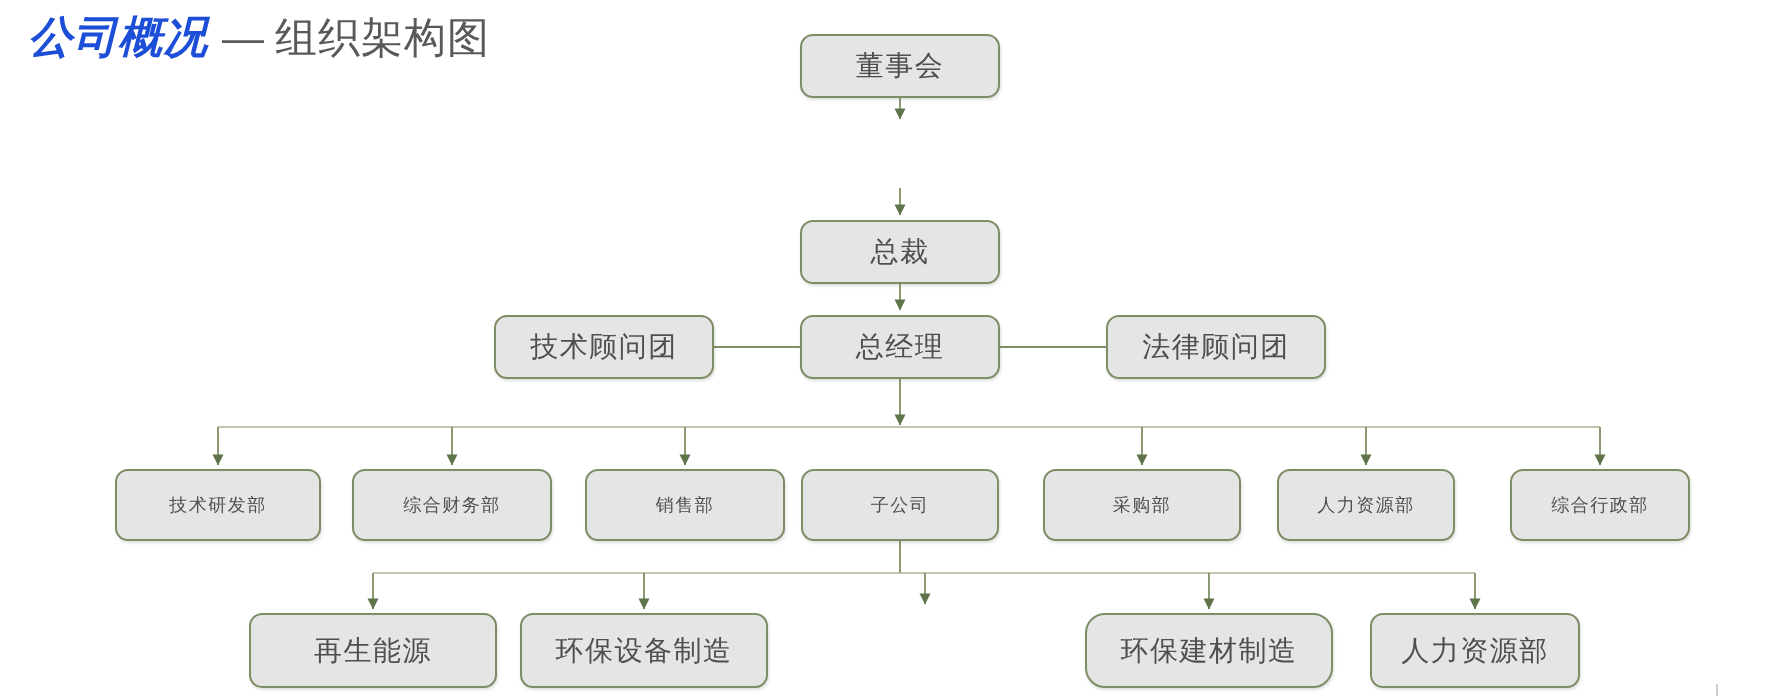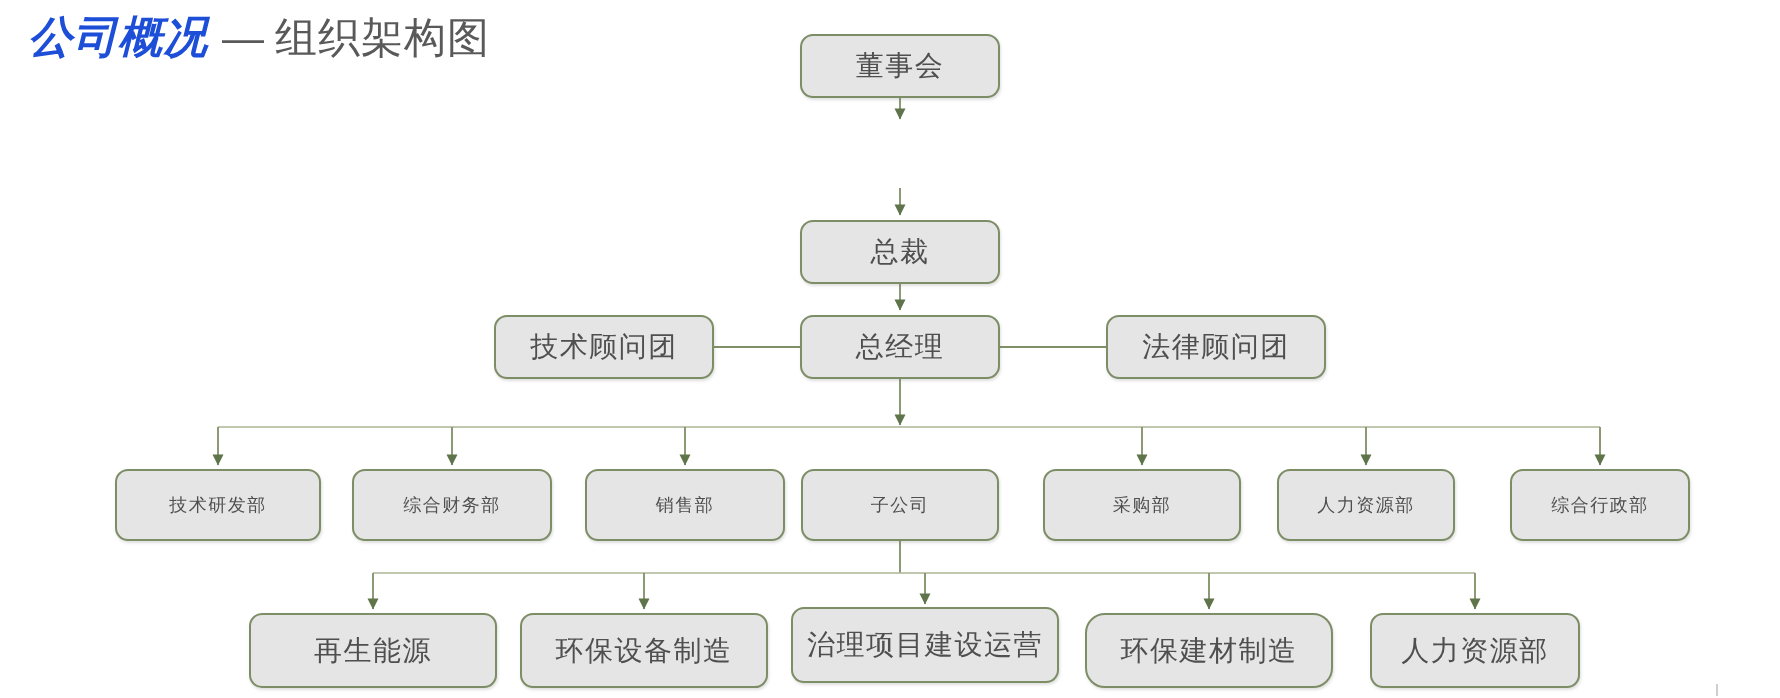--- a/index.html
+++ b/index.html
@@ -130,19 +130,18 @@
   <div class="node small-font" style="left:115px;  top:469px; width:206px; height:72px;">技术研发部</div>
   <div class="node small-font" style="left:352px;  top:469px; width:200px; height:72px;">综合财务部</div>
   <div class="node small-font" style="left:585px;  top:469px; width:200px; height:72px;">销售部</div>
   <div class="node small-font" style="left:801px;  top:469px; width:198px; height:72px;">子公司</div>
   <div class="node small-font" style="left:1043px; top:469px; width:198px; height:72px;">采购部</div>
   <div class="node small-font" style="left:1277px; top:469px; width:178px; height:72px;">人力资源部</div>
   <div class="node small-font" style="left:1510px; top:469px; width:180px; height:72px;">综合行政部</div>
 
   <div class="node" style="left:249px;  top:613px; width:248px; height:75px;">再生能源</div>
   <div class="node" style="left:520px;  top:613px; width:248px; height:75px;">环保设备制造</div>
-  <div class="node" style="left:791px;  top:607px; width:268px; height:76px;">治理项目建设运营</div>
   <div class="node" style="left:1085px; top:613px; width:248px; height:75px;border-radius:20px;">环保建材制造</div>
   <div class="node" style="left:1370px; top:613px; width:210px; height:75px;">人力资源部</div>
 
   <div class="edge-mark"></div>
 
 </div>
 
 </body></html>

